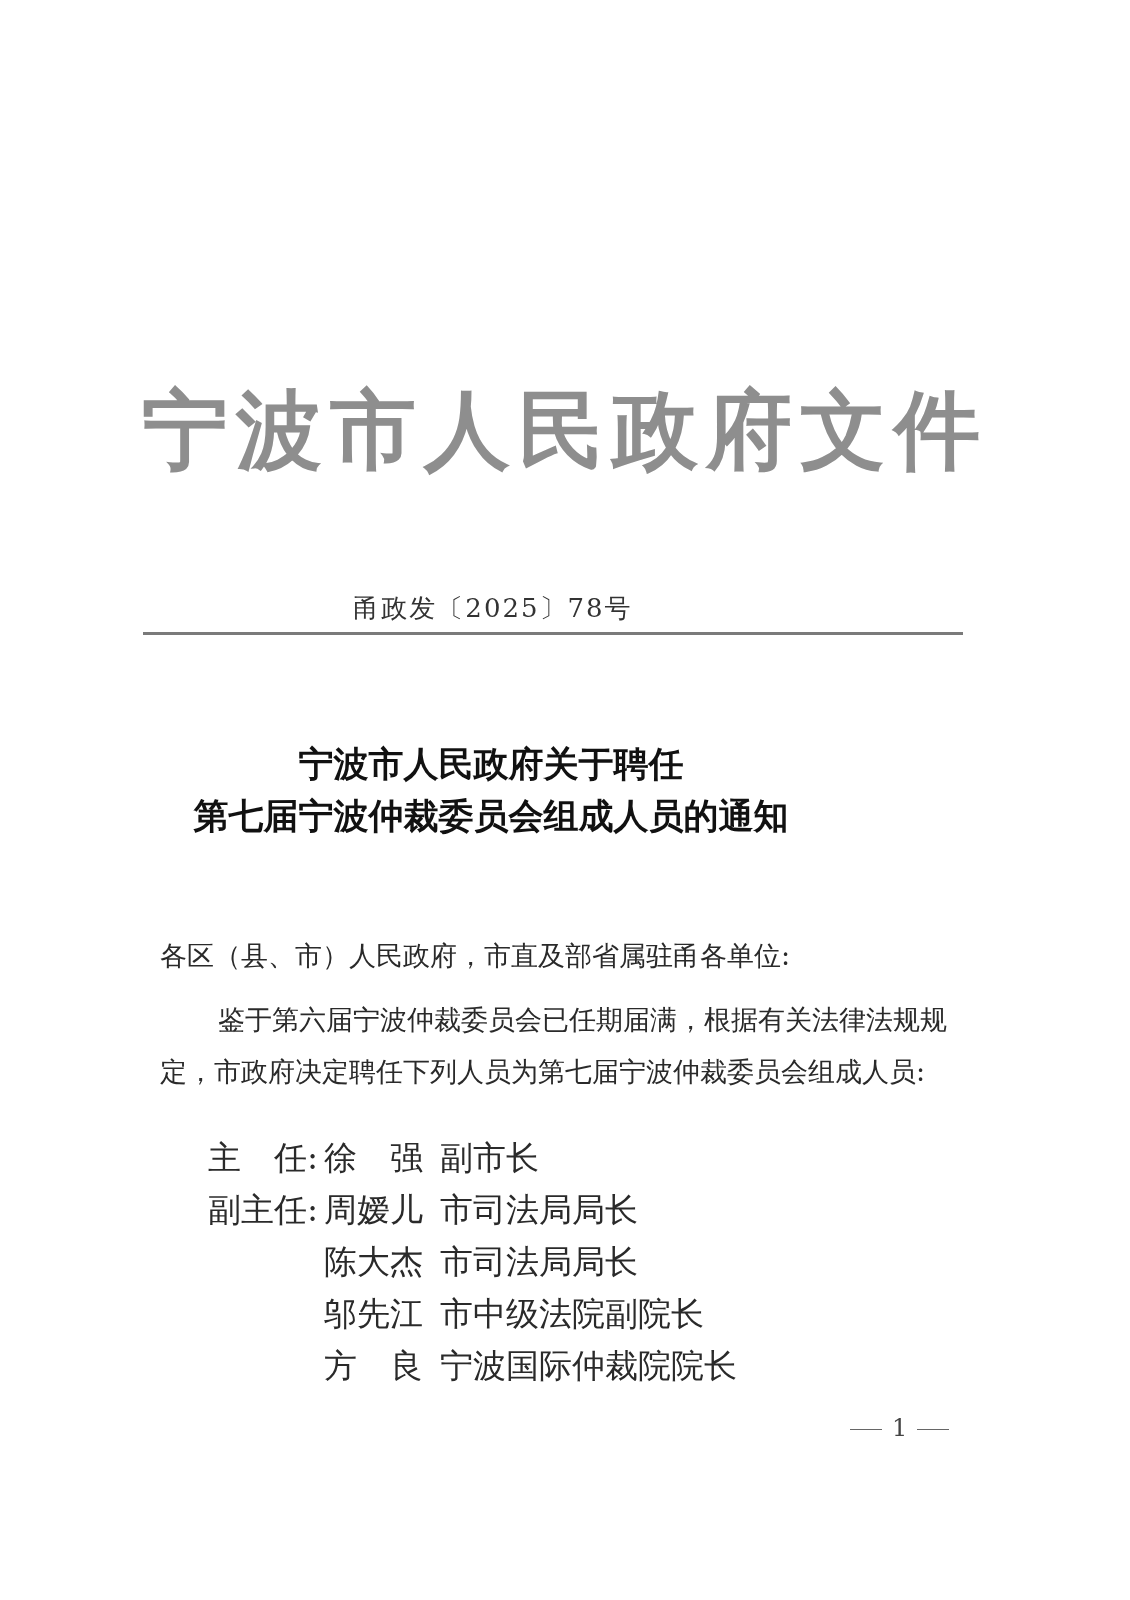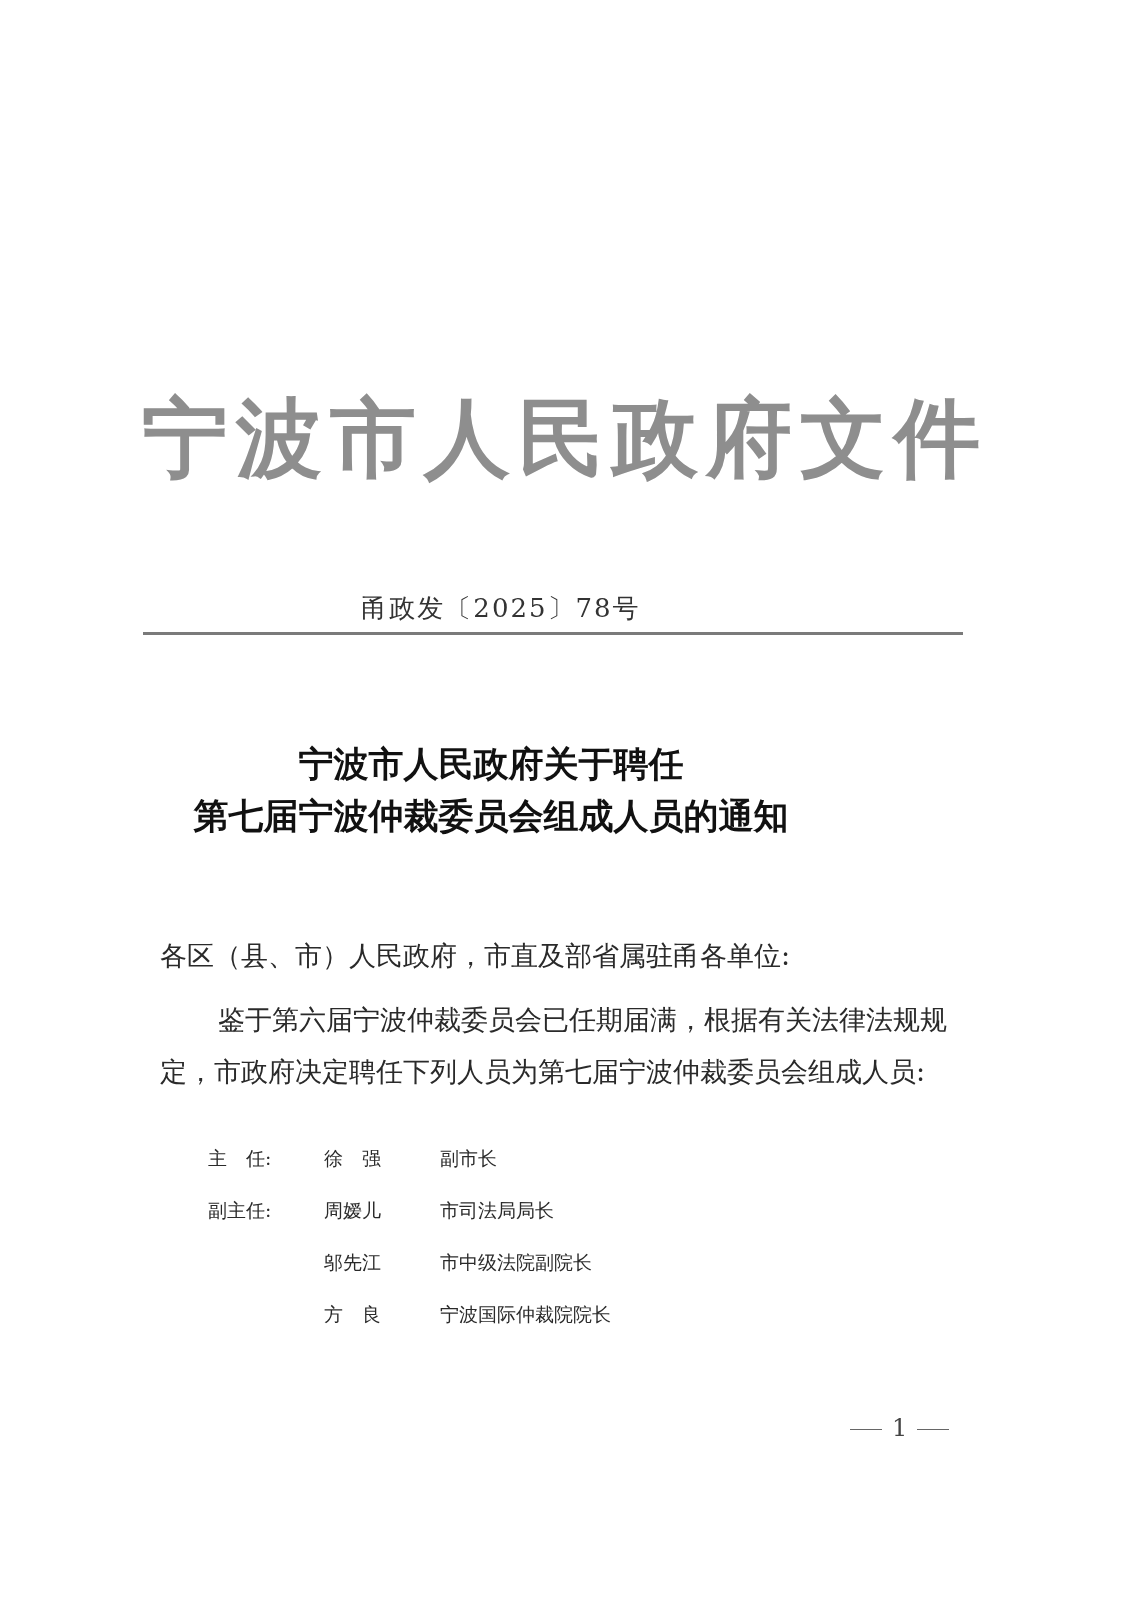--- a/index.html
+++ b/index.html
@@ -20,25 +20,24 @@
       left: 0;
       top: 375px;
       width: 1130px;
       text-align: center;
       font-family: "DejaVu Serif", "Liberation Serif", serif;
       font-size: 86px;
       font-weight: bold;
       letter-spacing: 8px;
       color: #8e8e8e;
       line-height: 110px;
-      margin-top: 8px;
     }
     .doc-number {
       position: absolute;
-      left: 12px;
+      left: 4px;
       top: 588px;
       width: 978px;
       text-align: center;
       font-size: 26px;
       color: #333333;
       letter-spacing: 2px;
       line-height: 40px;
     }
     .rule {
       position: absolute;
@@ -68,21 +67,21 @@
       font-size: 27px;
       line-height: 52px;
       color: #2a2a2a;
     }
     .body-text p { margin: 12px; }
     .indent { text-indent: 58px; }
     .members {
       position: absolute;
       left: 208px;
       top: 1132px;
-      font-size: 19px;
+      font-size: 33px;
       line-height: 52px;
       color: #2a2a2a;
     }
     .member-row {
       display: flex;
       white-space: nowrap;
     }
     .role {
       width: 116px;
       letter-spacing: 0px;
@@ -136,20 +135,25 @@
     <span class="name">徐　强</span>
     <span class="position">副市长</span>
   </div>
   <div class="member-row">
     <span class="role">副主任:</span>
     <span class="name">周嫒儿</span>
     <span class="position">市司法局局长</span>
   </div>
   <div class="member-row">
     <span class="role"></span>
+    <span class="name">陈大杰</span>
+    <span class="position">市司法局局长</span>
+  </div>
+  <div class="member-row">
+    <span class="role"></span>
     <span class="name">邬先江</span>
     <span class="position">市中级法院副院长</span>
   </div>
   <div class="member-row">
     <span class="role"></span>
     <span class="name">方　良</span>
     <span class="position">宁波国际仲裁院院长</span>
   </div>
 </div>
 

